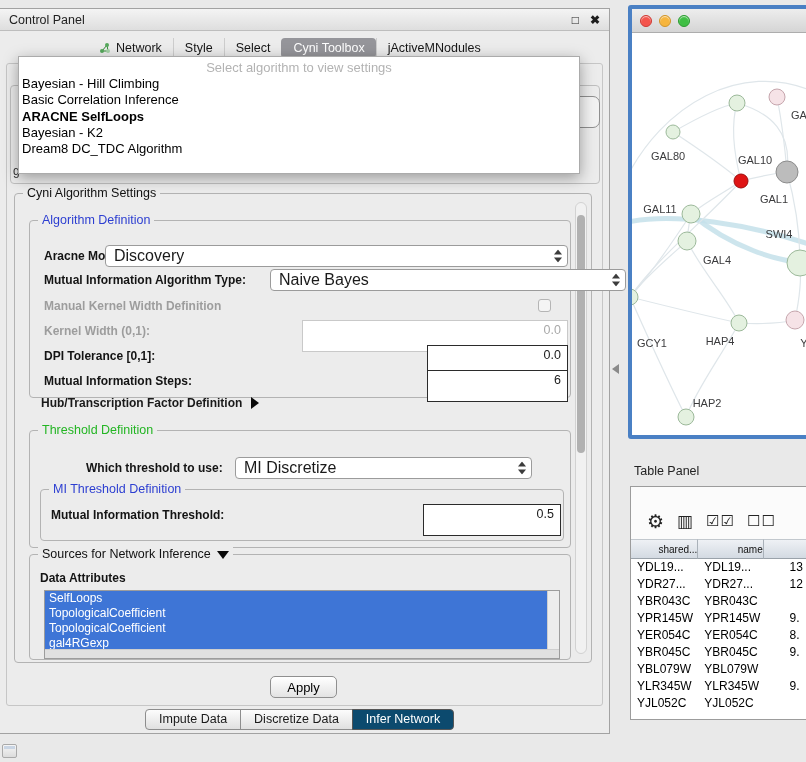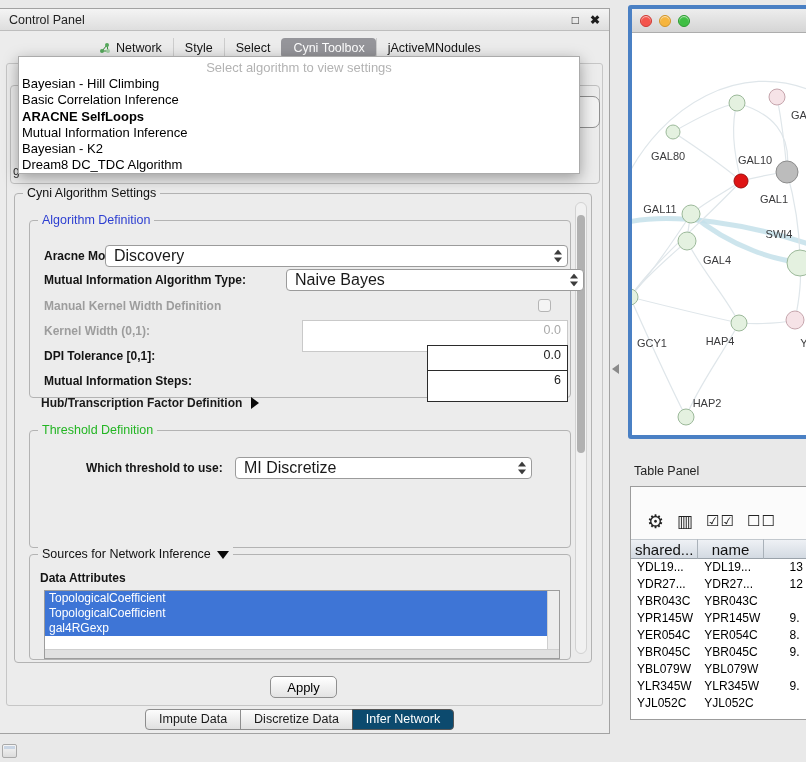--- a/index.html
+++ b/index.html
@@ -59,21 +59,21 @@
       border-right:4px solid transparent;border-bottom:5px solid #3c3c3c}
   .spin::after{content:"";position:absolute;left:0;bottom:0;border-left:4px solid transparent;
       border-right:4px solid transparent;border-top:5px solid #3c3c3c}
   .field{position:absolute;height:32px;background:#fff;border:1px solid #2b2b2b;font-size:12.5px;
       text-align:right;padding:0 6px;line-height:19px}
   .field.dis{border-color:#c9c9c9;color:#a9a9a9}
   .chk{position:absolute;width:13px;height:13px;border:1px solid #b5b5b5;border-radius:3px;background:#f4f4f4}
 
   .g-algo{position:absolute;left:14px;top:26px;width:542px;height:178px;border:1px solid #b3b3b3;border-radius:4px}
   .r1l{left:14px;top:28px}.r1c{left:75px;top:24px;width:463px}
-  .r2l{left:14px;top:52px}.r2c{left:256px;top:48px;width:298px}
+  .r2l{left:14px;top:52px}.r2c{left:240px;top:48px;width:356px}
   .r3l{left:14px;top:78px}.r3k{left:508px;top:78px}
   .r4l{left:14px;top:103px}.r4f{left:272px;top:99px;width:266px}
   .r5l{left:14px;top:128px}.r5f{left:397px;top:124px;width:141px}
   .r6l{left:14px;top:153px}.r6f{left:397px;top:149px;width:141px}
 
   .hub{position:absolute;left:26px;top:202px;font-weight:bold;font-size:12px;
       display:flex;align-items:center;gap:9px;cursor:default}
   .tri-r{width:0;height:0;border-left:8px solid #0a0a0a;border-top:6px solid transparent;border-bottom:6px solid transparent}
   .tri-d{width:0;height:0;border-top:8px solid #0a0a0a;border-left:6px solid transparent;border-right:6px solid transparent;margin-top:2px}
 
@@ -119,21 +119,21 @@
 
   
   .tp-label{position:absolute;left:634px;top:464px;font-size:12.5px;color:#222}
   .tp{position:absolute;left:630px;top:486px;width:210px;height:234px;background:#fff;border:1px solid #9c9c9c}
   .tp-toolbar{position:absolute;left:0;top:0;right:0;height:52px;background:#fbfbfb;
       display:flex;align-items:center;gap:12px;padding:16px 0 0 16px}
   .tbi{font-size:15px;color:#242424;letter-spacing:1px;cursor:default}
   .tbi:nth-child(1){font-size:19px}
   .tbi:nth-child(2){font-size:17px}
   .tp-head{position:absolute;left:0;top:52px;right:0;height:20px;display:flex}
-  .th{height:20px;line-height:19px;text-align:center;font-size:15px;color:#111;
+  .th{height:20px;line-height:19px;text-align:right;font-size:10px;color:#111;
       background:linear-gradient(#eef1f5,#d3dae2);border-top:1px solid #c2c8ce;
       border-bottom:1px solid #9aa2aa;border-right:1px solid #a9b1b9}
   .th1{width:68px}.th2{width:66px}.th3{width:76px}
   .tp-rows{position:absolute;left:0;top:72px;right:0;bottom:0;overflow:hidden}
   .trw{display:flex;height:17px;line-height:17px;font-size:12px;color:#000}
   .td{white-space:nowrap;overflow:hidden;padding-left:6px}
   .td1{width:68px}.td2{width:66px}.td3{width:76px;padding-left:26px}
 
   .grip{position:absolute;left:2px;top:744px;width:15px;height:14px;border:1px solid #a9a9a9;
       background:linear-gradient(#f6f6f6,#dcdcdc);border-radius:2px}
@@ -181,21 +181,20 @@
     <div class="ghost-group"></div>
     <span class="ghost-text">g</span>
     <div class="ghost-combo"></div>
 
     <div class="popup">
       <div class="popup-ph">Select algorithm to view settings</div>
       <div class="popup-opts">
           <div class="opt">Bayesian - Hill Climbing</div>
           <div class="opt">Basic Correlation Inference</div>
           <div class="opt bold">ARACNE SelfLoops</div>
-          <div class="opt">Mutual Information Inference</div>
           <div class="opt">Bayesian - K2</div>
           <div class="opt">Dream8 DC_TDC Algorithm</div>
         </div>
     </div>
 
     <div class="settings">
       <span class="gtitle">Cyni Algorithm Settings</span>
       <div class="sb">
         <div class="sb-thumb"></div>
       </div>
@@ -235,30 +234,36 @@
 
       <div class="g-thr">
         <span class="gtitle green">Threshold Definition</span>
 
         <span class="lbl whl">Which threshold to use:</span>
         <div class="combo whc">
           <span>MI Discretize</span>
           <span class="spin"></span>
         </div>
 
+        <div class="g-mi">
+          <span class="gtitle blue">MI Threshold Definition</span>
+          <span class="lbl mil">Mutual Information Threshold:</span>
+          <div class="field mif">0.5</div>
+        </div>
       </div>
 
       <div class="g-src">
         <span class="gtitle">
           <span>Sources for Network Inference</span>
           <span class="tri-d"></span>
         </span>
         <span class="lbl attr-hdr">Data Attributes</span>
         <div class="attr-list">
           <div class="attr-rows">
+              <div class="attr-row">SelfLoops</div>
               <div class="attr-row">TopologicalCoefficient</div>
               <div class="attr-row">TopologicalCoefficient</div>
               <div class="attr-row">gal4RGexp</div>
             </div>
           <div class="attr-vtrack"></div>
           <div class="attr-htrack"></div>
         </div>
       </div>
     </div>
 

